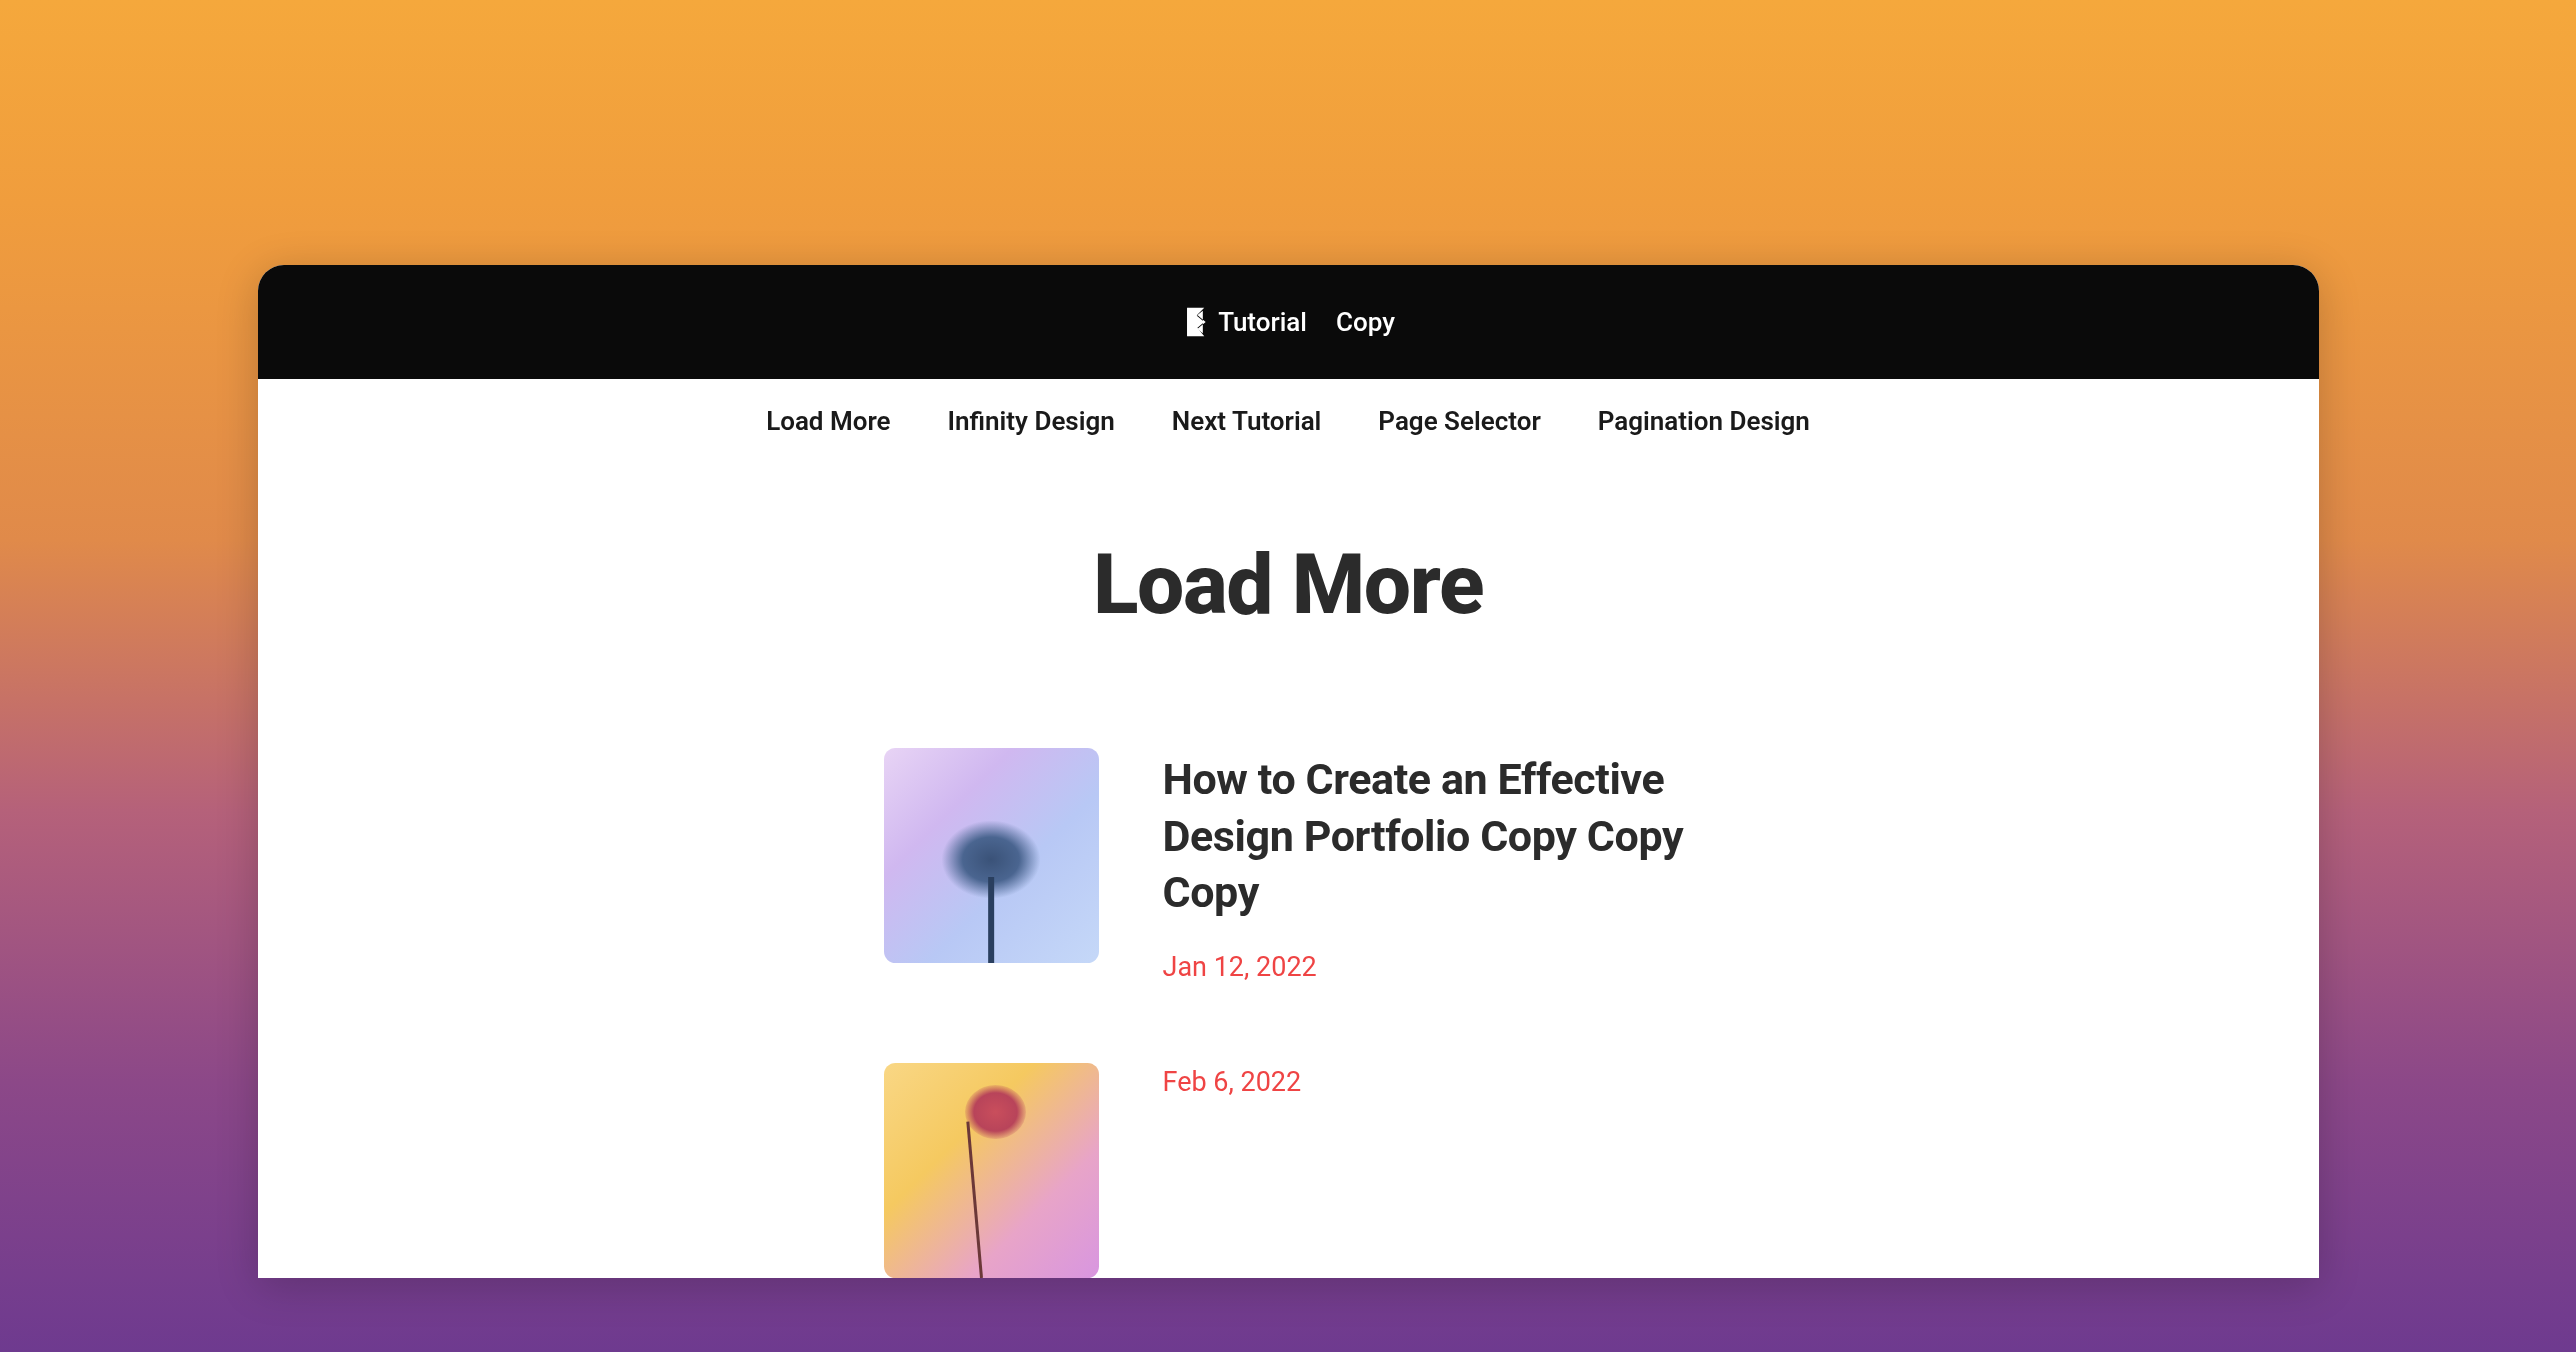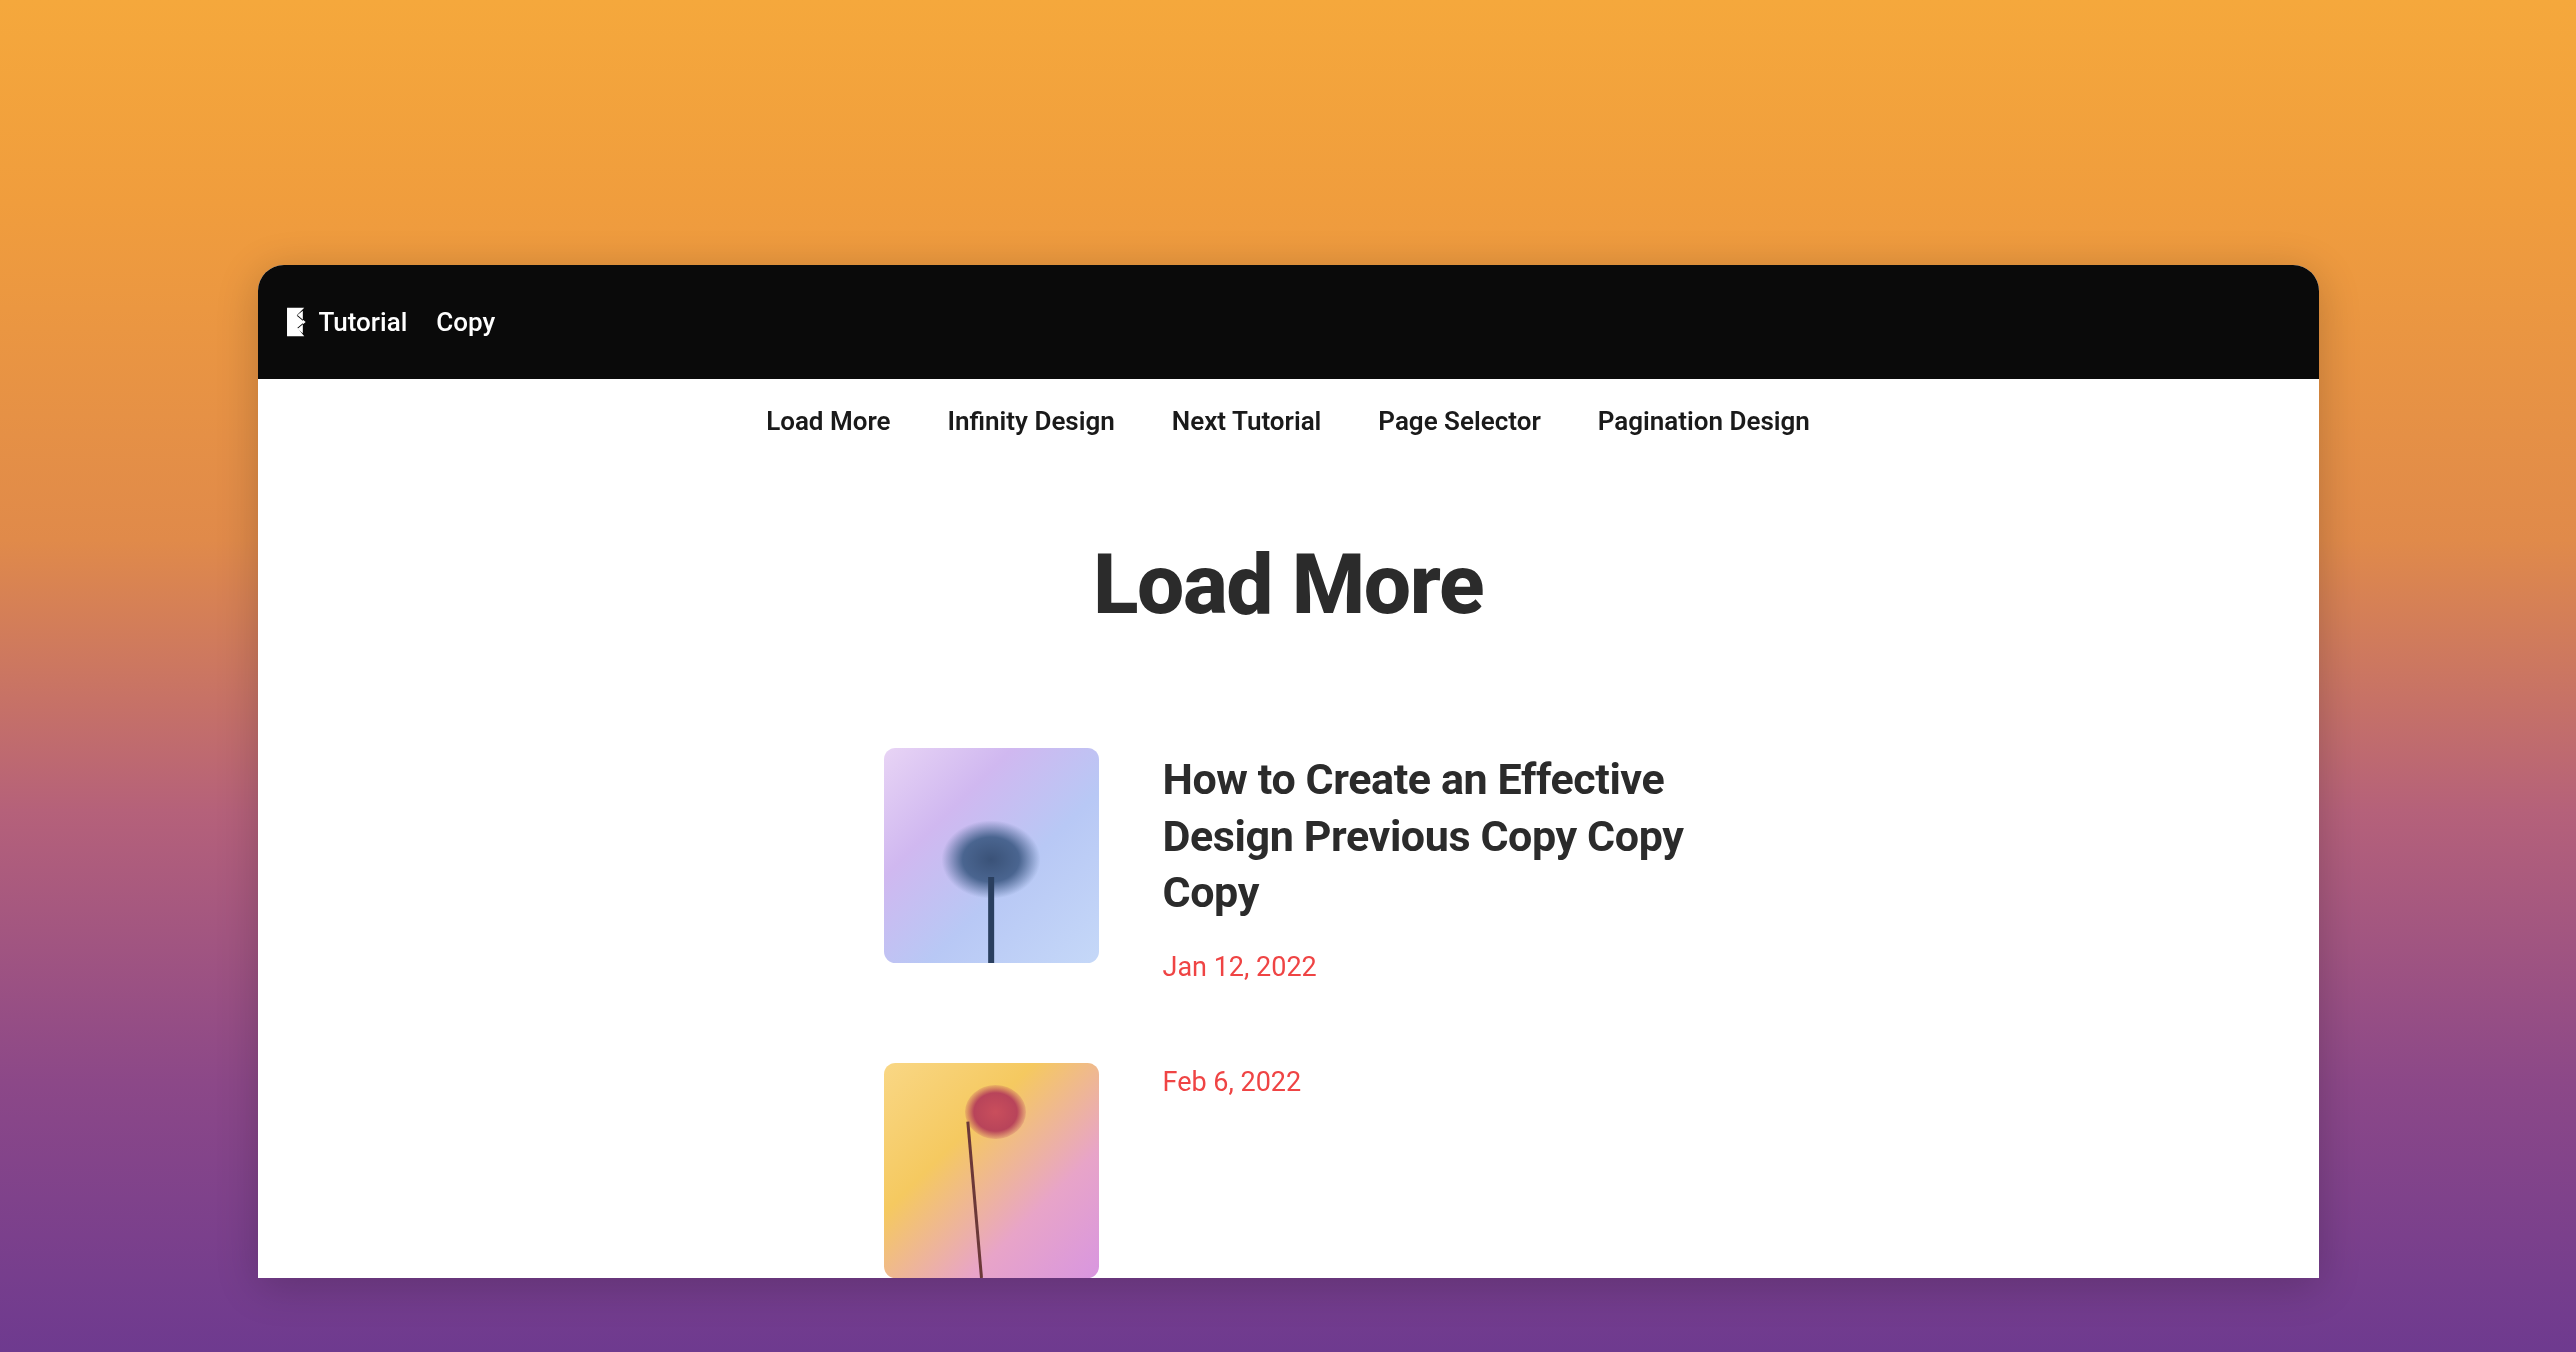--- a/index.html
+++ b/index.html
@@ -27,22 +27,22 @@
       border-radius: 26px 26px 0 0;
       overflow: hidden;
       box-shadow: 0 7.2px 43px rgba(0,0,0,0.2);
     }
 
     .top-bar {
       background: #0a0a0a;
       height: 114px;
       display: flex;
       align-items: center;
-      justify-content: flex-start;
-      padding: 0 24px;
+      justify-content: center;
+      padding: 0 48px;
     }
 
     .logo {
       width: 37px;
       height: 37px;
       display: flex;
       align-items: center;
       justify-content: center;
     }
 
@@ -223,21 +223,21 @@
     <a>Pagination Design</a>
   </div>
 
   <div class="content">
     <h1 class="page-title">Load More</h1>
 
     <div class="post-list">
       <div class="post-item">
         <div class="post-thumb thumb-1"></div>
         <div class="post-content">
-          <h2 class="post-title">How to Create an Effective Design Previous Copy Copy Copy</h2>
+          <h2 class="post-title">How to Create an Effective Design Portfolio Copy Copy Copy</h2>
           <div class="post-date">Jan 12, 2022</div>
         </div>
       </div>
 
       <div class="post-item">
         <div class="post-thumb thumb-2"></div>
         <div class="post-content">
           <div class="post-date">Feb 6, 2022</div>
         </div>
       </div>

